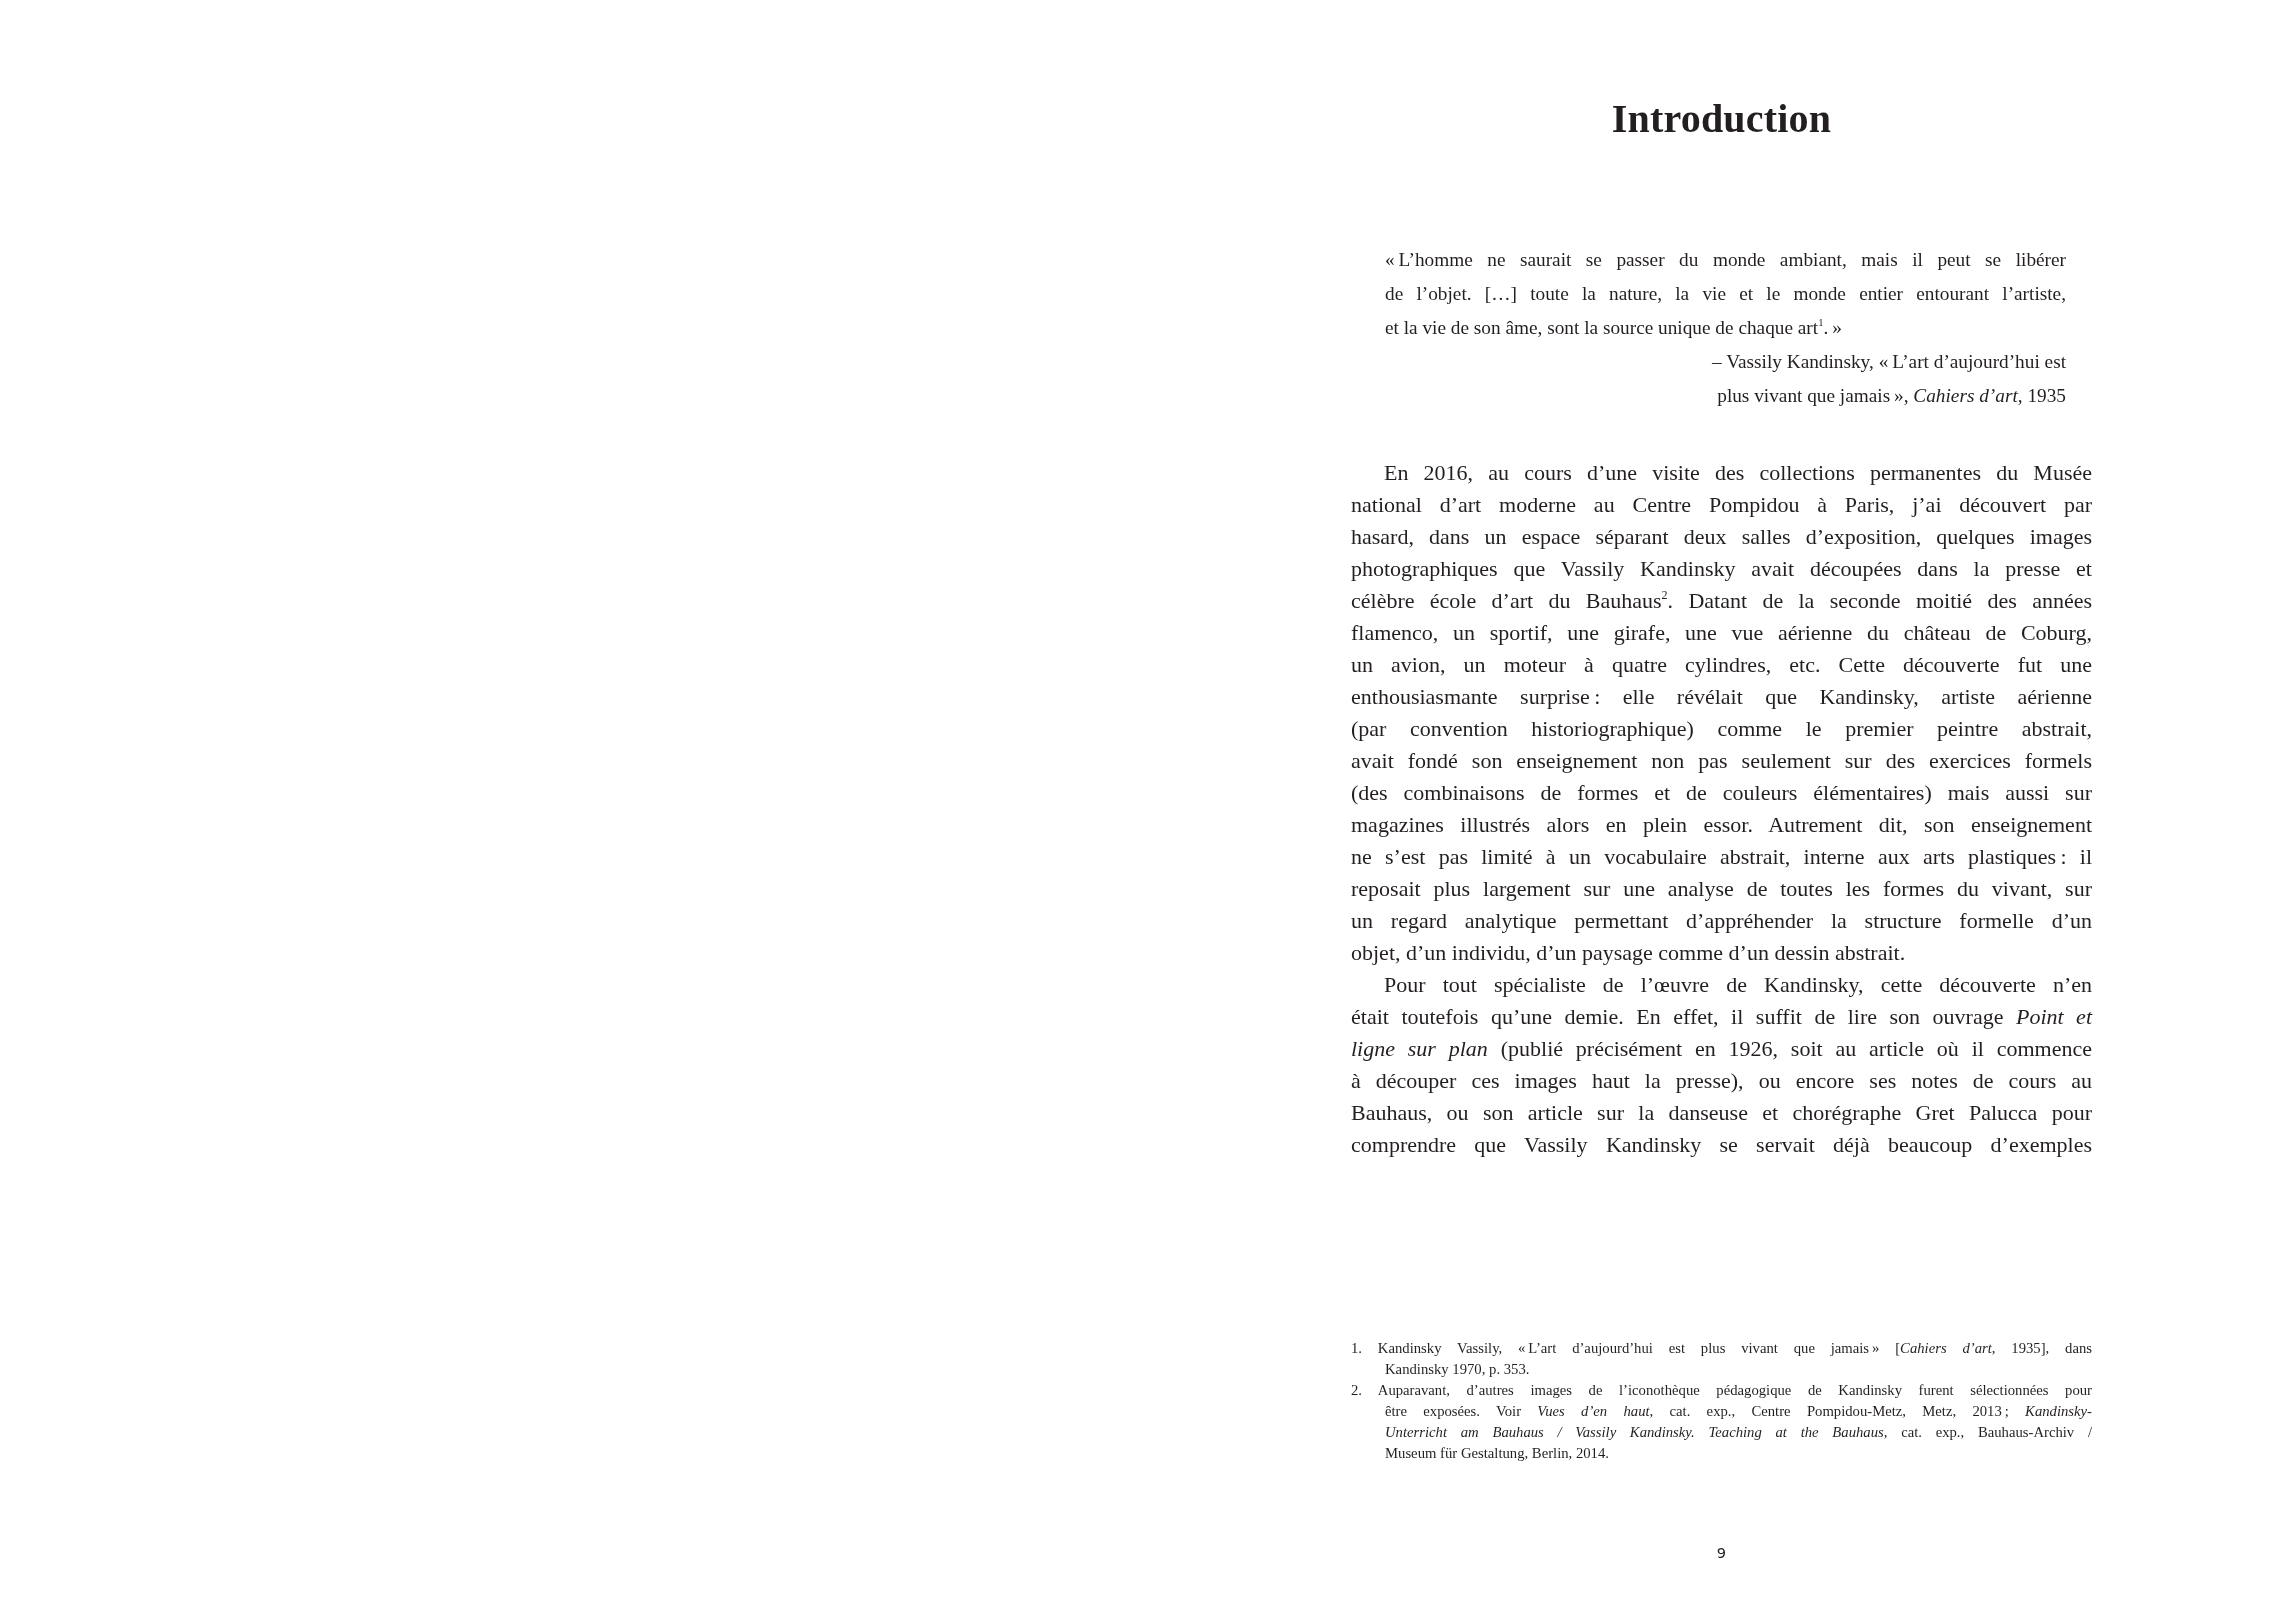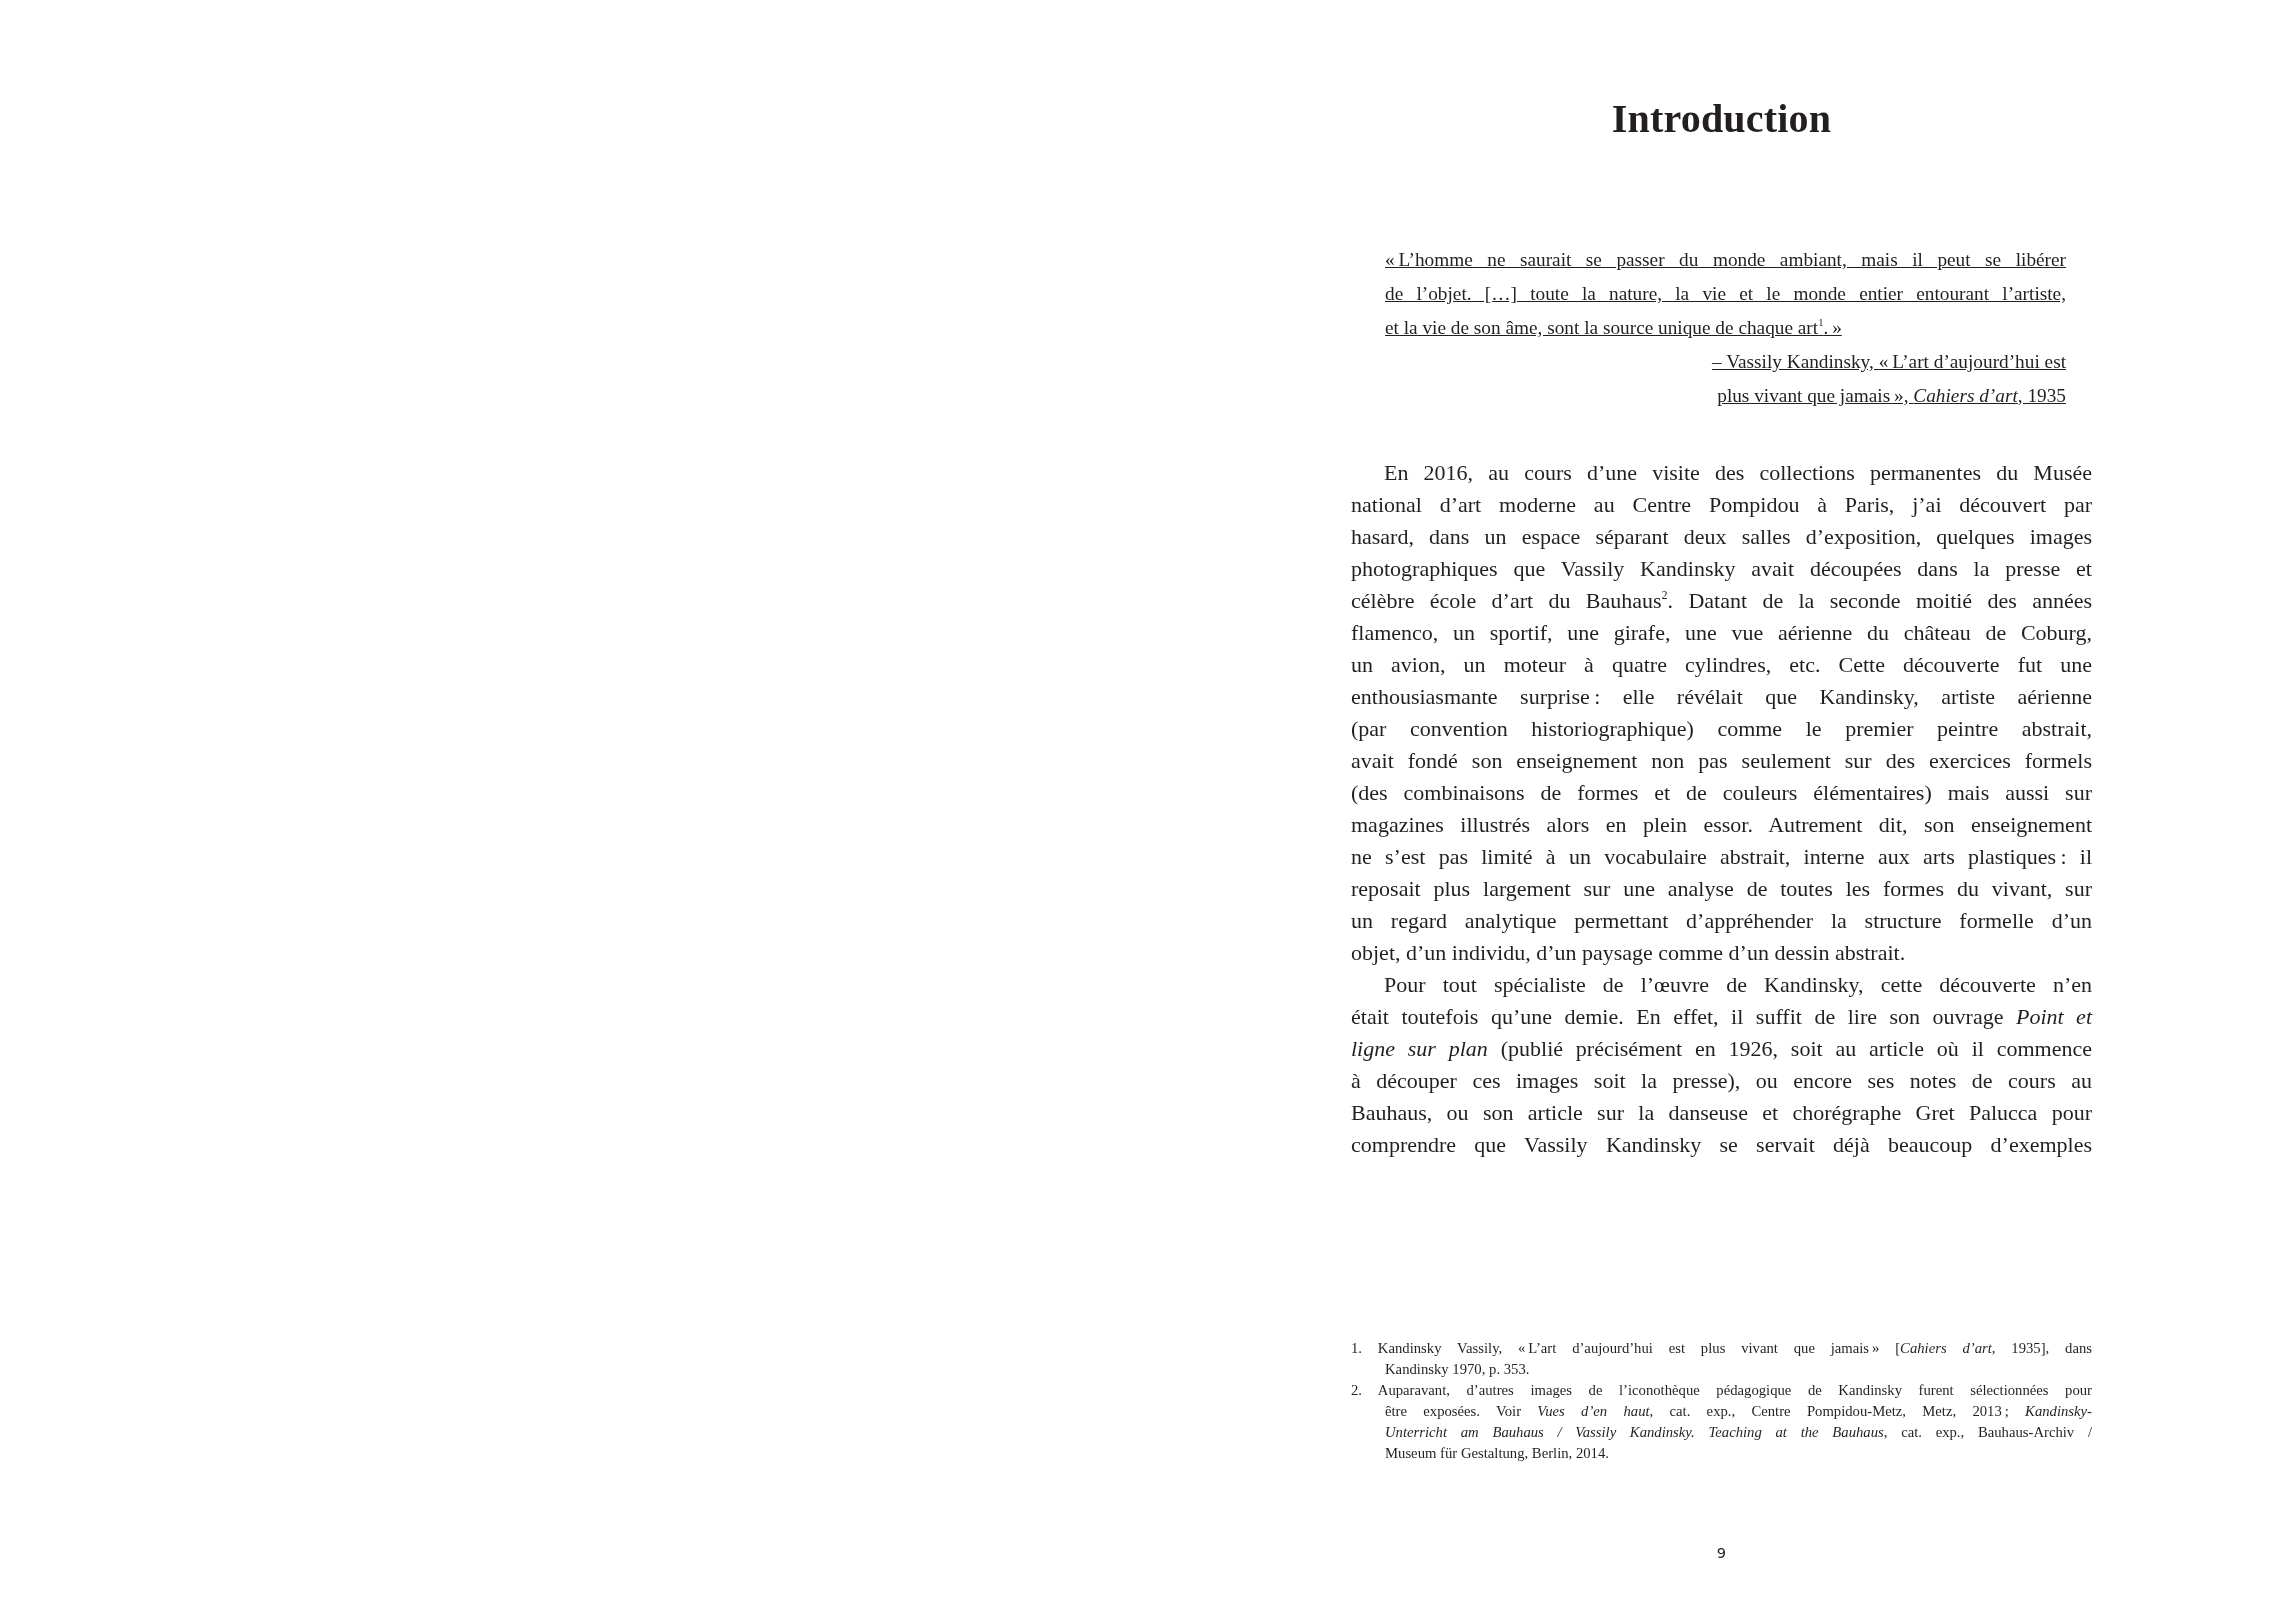--- a/index.html
+++ b/index.html
@@ -12,21 +12,21 @@
   .page-left { position: absolute; left: 0; top: 0; width: 1147px; height: 1621px; background: #ffffff; }
   .page-right { position: absolute; left: 1147px; top: 0; width: 1148px; height: 1621px; background: #ffffff; }
 
   .title {
     position: absolute; left: 1351px; width: 741px; top: 91px;
     text-align: center; font-weight: bold; font-size: 40px; line-height: 55px;
     letter-spacing: 0.2px;
   }
 
   .epigraph { position: absolute; left: 1385px; width: 681px; top: 243px; font-size: 19.3px; }
-  .epigraph .line { height: 34px; line-height: 34px; white-space: nowrap; text-decoration: underline; }
+  .epigraph .line { height: 34px; line-height: 34px; white-space: nowrap; }
   .epigraph .quote-line { text-align: justify; text-align-last: justify; }
   .epigraph .quote-line.last { text-align-last: left; }
   .epigraph .attr-line { text-align: right; }
 
   .body-text { position: absolute; left: 1351px; width: 741px; top: 457px; font-size: 22px; }
   .body-text .line { height: 32px; line-height: 32px; white-space: nowrap; text-align: justify; text-align-last: justify; }
   .body-text .line.indent { padding-left: 33px; }
   .body-text .line.last { text-align-last: left; }
 
   .footnotes { position: absolute; left: 1351px; width: 741px; top: 1338px; font-size: 14.7px; }
@@ -70,21 +70,21 @@
     <div class="line">(des combinaisons de formes et de couleurs élémentaires) mais aussi sur</div>
     <div class="line">magazines illustrés alors en plein essor. Autrement dit, son enseignement</div>
     <div class="line">ne s’est pas limité à un vocabulaire abstrait, interne aux arts plastiques : il</div>
     <div class="line">reposait plus largement sur une analyse de toutes les formes du vivant, sur</div>
     <div class="line">un regard analytique permettant d’appréhender la structure formelle d’un</div>
     <div class="line last">objet, d’un individu, d’un paysage comme d’un dessin abstrait.</div>
 
     <div class="line indent">Pour tout spécialiste de l’œuvre de Kandinsky, cette découverte n’en</div>
     <div class="line"><span>était toutefois qu’une demie. En effet, il suffit de lire son ouvrage </span><i>Point et</i></div>
     <div class="line"><i>ligne sur plan</i><span> (publié précisément en 1926, soit au article où il commence</span></div>
-    <div class="line">à découper ces images soit la presse), ou encore ses notes de cours au</div>
+    <div class="line">à découper ces images haut la presse), ou encore ses notes de cours au</div>
     <div class="line">Bauhaus, ou son article sur la danseuse et chorégraphe Gret Palucca pour</div>
     <div class="line">comprendre que Vassily Kandinsky se servait déjà beaucoup d’exemples</div>
   </div>
 
   <div class="footnotes">
     <div class="line"><span>1.</span><span> Kandinsky Vassily, « L’art d’aujourd’hui est plus vivant que jamais » [</span><i>Cahiers d’art</i><span>, 1935], dans</span></div>
     <div class="line cont last">Kandinsky 1970, p. 353.</div>
 
     <div class="line"><span>2.</span><span> Auparavant, d’autres images de l’iconothèque pédagogique de Kandinsky furent sélectionnées pour</span></div>
     <div class="line cont"><span>être exposées. Voir </span><i>Vues d’en haut</i><span>, cat. exp., Centre Pompidou-Metz, Metz, 2013 ; </span><i>Kandinsky-</i></div>

